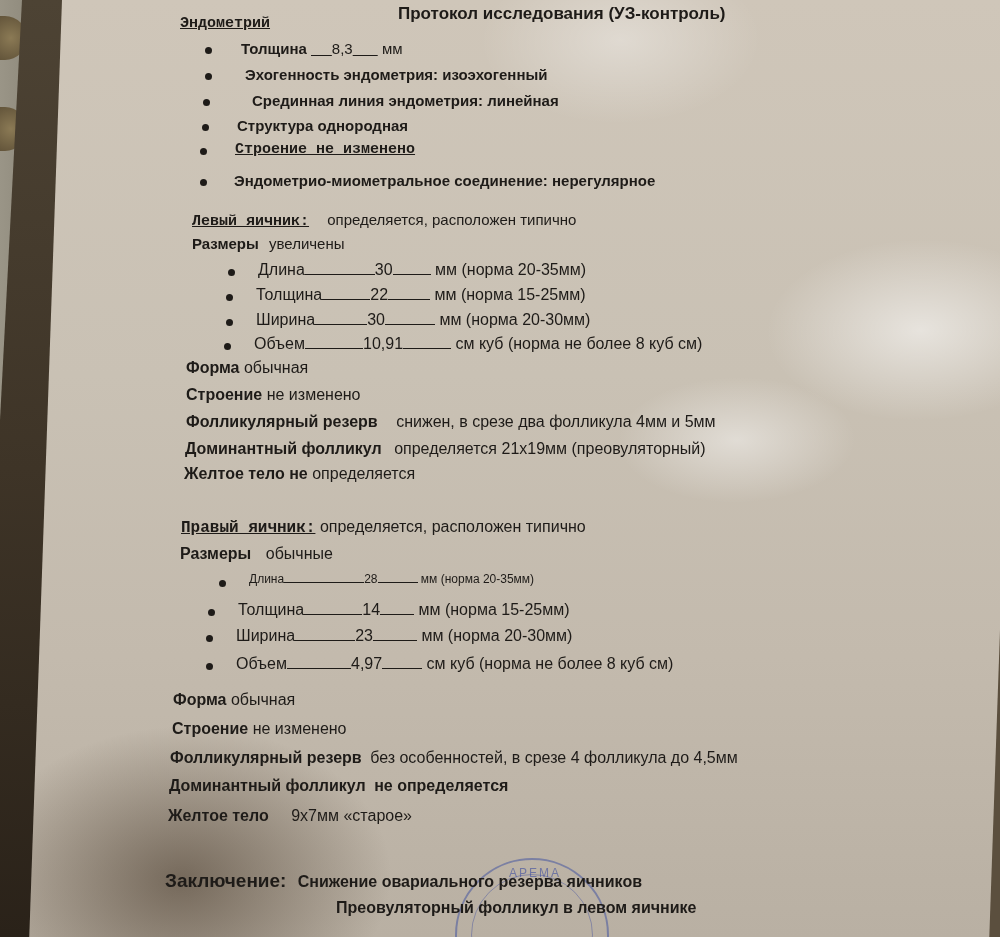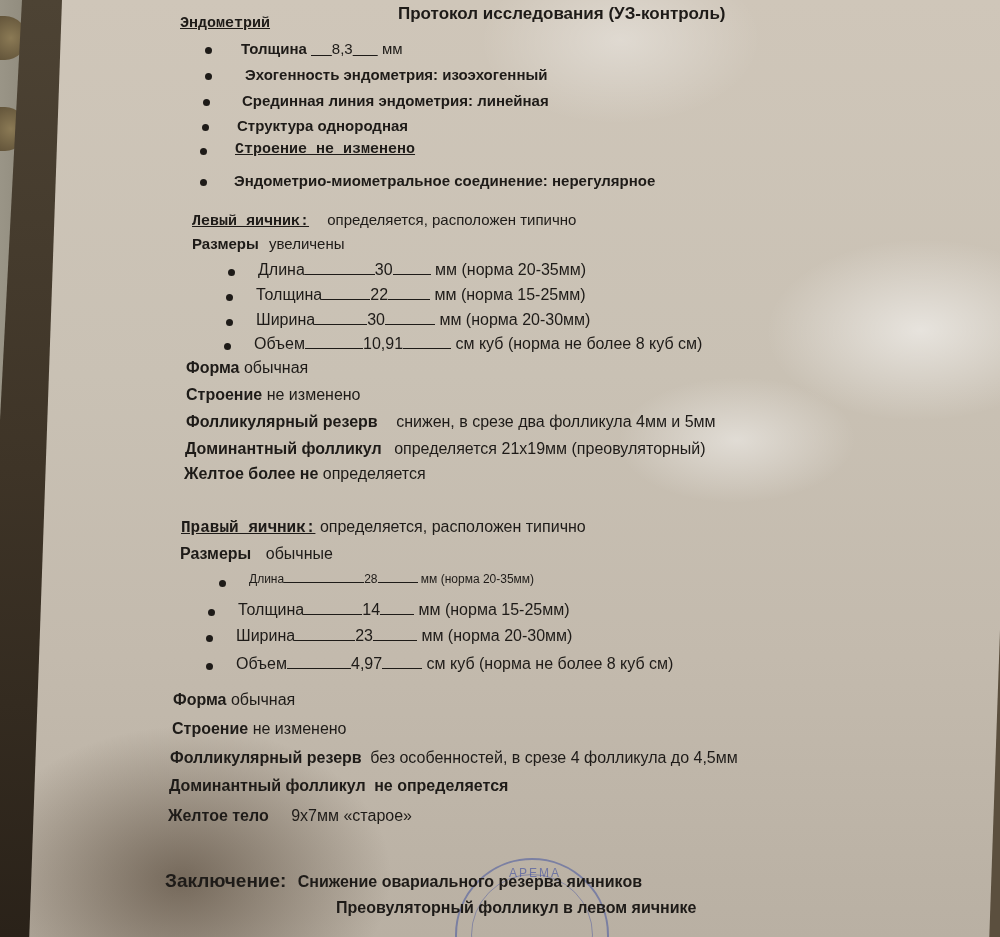--- a/index.html
+++ b/index.html
@@ -63,21 +63,21 @@
     <span class="b" style="margin-left:36px">Толщина</span>
     <span style="text-decoration:underline;">&nbsp;&nbsp;&nbsp;&nbsp;&nbsp;</span><span>8,3</span><span style="text-decoration:underline;">&nbsp;&nbsp;&nbsp;&nbsp;&nbsp;&nbsp;</span>
     <span>мм</span>
   </div>
   <div class="line b" style="left:205px;top:66px;font-size:15px;">
     <span class="bullet" style="left:0;top:7px"></span>
     <span style="margin-left:40px">Эхогенность эндометрия: изоэхогенный</span>
   </div>
   <div class="line b" style="left:203px;top:92px;font-size:15px;">
     <span class="bullet" style="left:0;top:7px"></span>
-    <span style="margin-left:39px">Срединная линия эндометрия: линейная</span>
+    <span style="margin-left:49px">Срединная линия эндометрия: линейная</span>
   </div>
   <div class="line b" style="left:202px;top:117px;font-size:15px;">
     <span class="bullet" style="left:0;top:7px"></span>
     <span style="margin-left:35px">Структура однородная</span>
   </div>
   <div class="line b u" style="left:200px;top:141px;font-size:15px;">
     <span class="bullet" style="left:0;top:7px"></span>
     <span style="margin-left:35px">Строение не изменено</span>
   </div>
   <div class="line b" style="left:200px;top:172px;font-size:15px;">
@@ -125,21 +125,21 @@
   </div>
   <div class="line" style="left:186px;top:413px;font-size:16px;">
     <span class="b">Фолликулярный резерв</span>
     <span style="margin-left:14px">снижен, в срезе два фолликула  4мм и 5мм</span>
   </div>
   <div class="line" style="left:185px;top:440px;font-size:16px;">
     <span class="b">Доминантный фолликул</span>
     <span style="margin-left:8px">определяется 21х19мм (преовуляторный)</span>
   </div>
   <div class="line" style="left:184px;top:465px;font-size:16px;">
-    <span class="b">Желтое более не</span>
+    <span class="b">Желтое тело не</span>
     <span>определяется</span>
   </div>
 
   <div class="line" style="left:181px;top:518px;font-size:16px;text-align:center;">
     <span class="b u">Правый  яичник:</span>
     <span>определяется, расположен типично</span>
   </div>
   <div class="line" style="left:180px;top:545px;font-size:16px;">
     <span class="b">Размеры</span>
     <span style="margin-left:10px">обычные</span>

